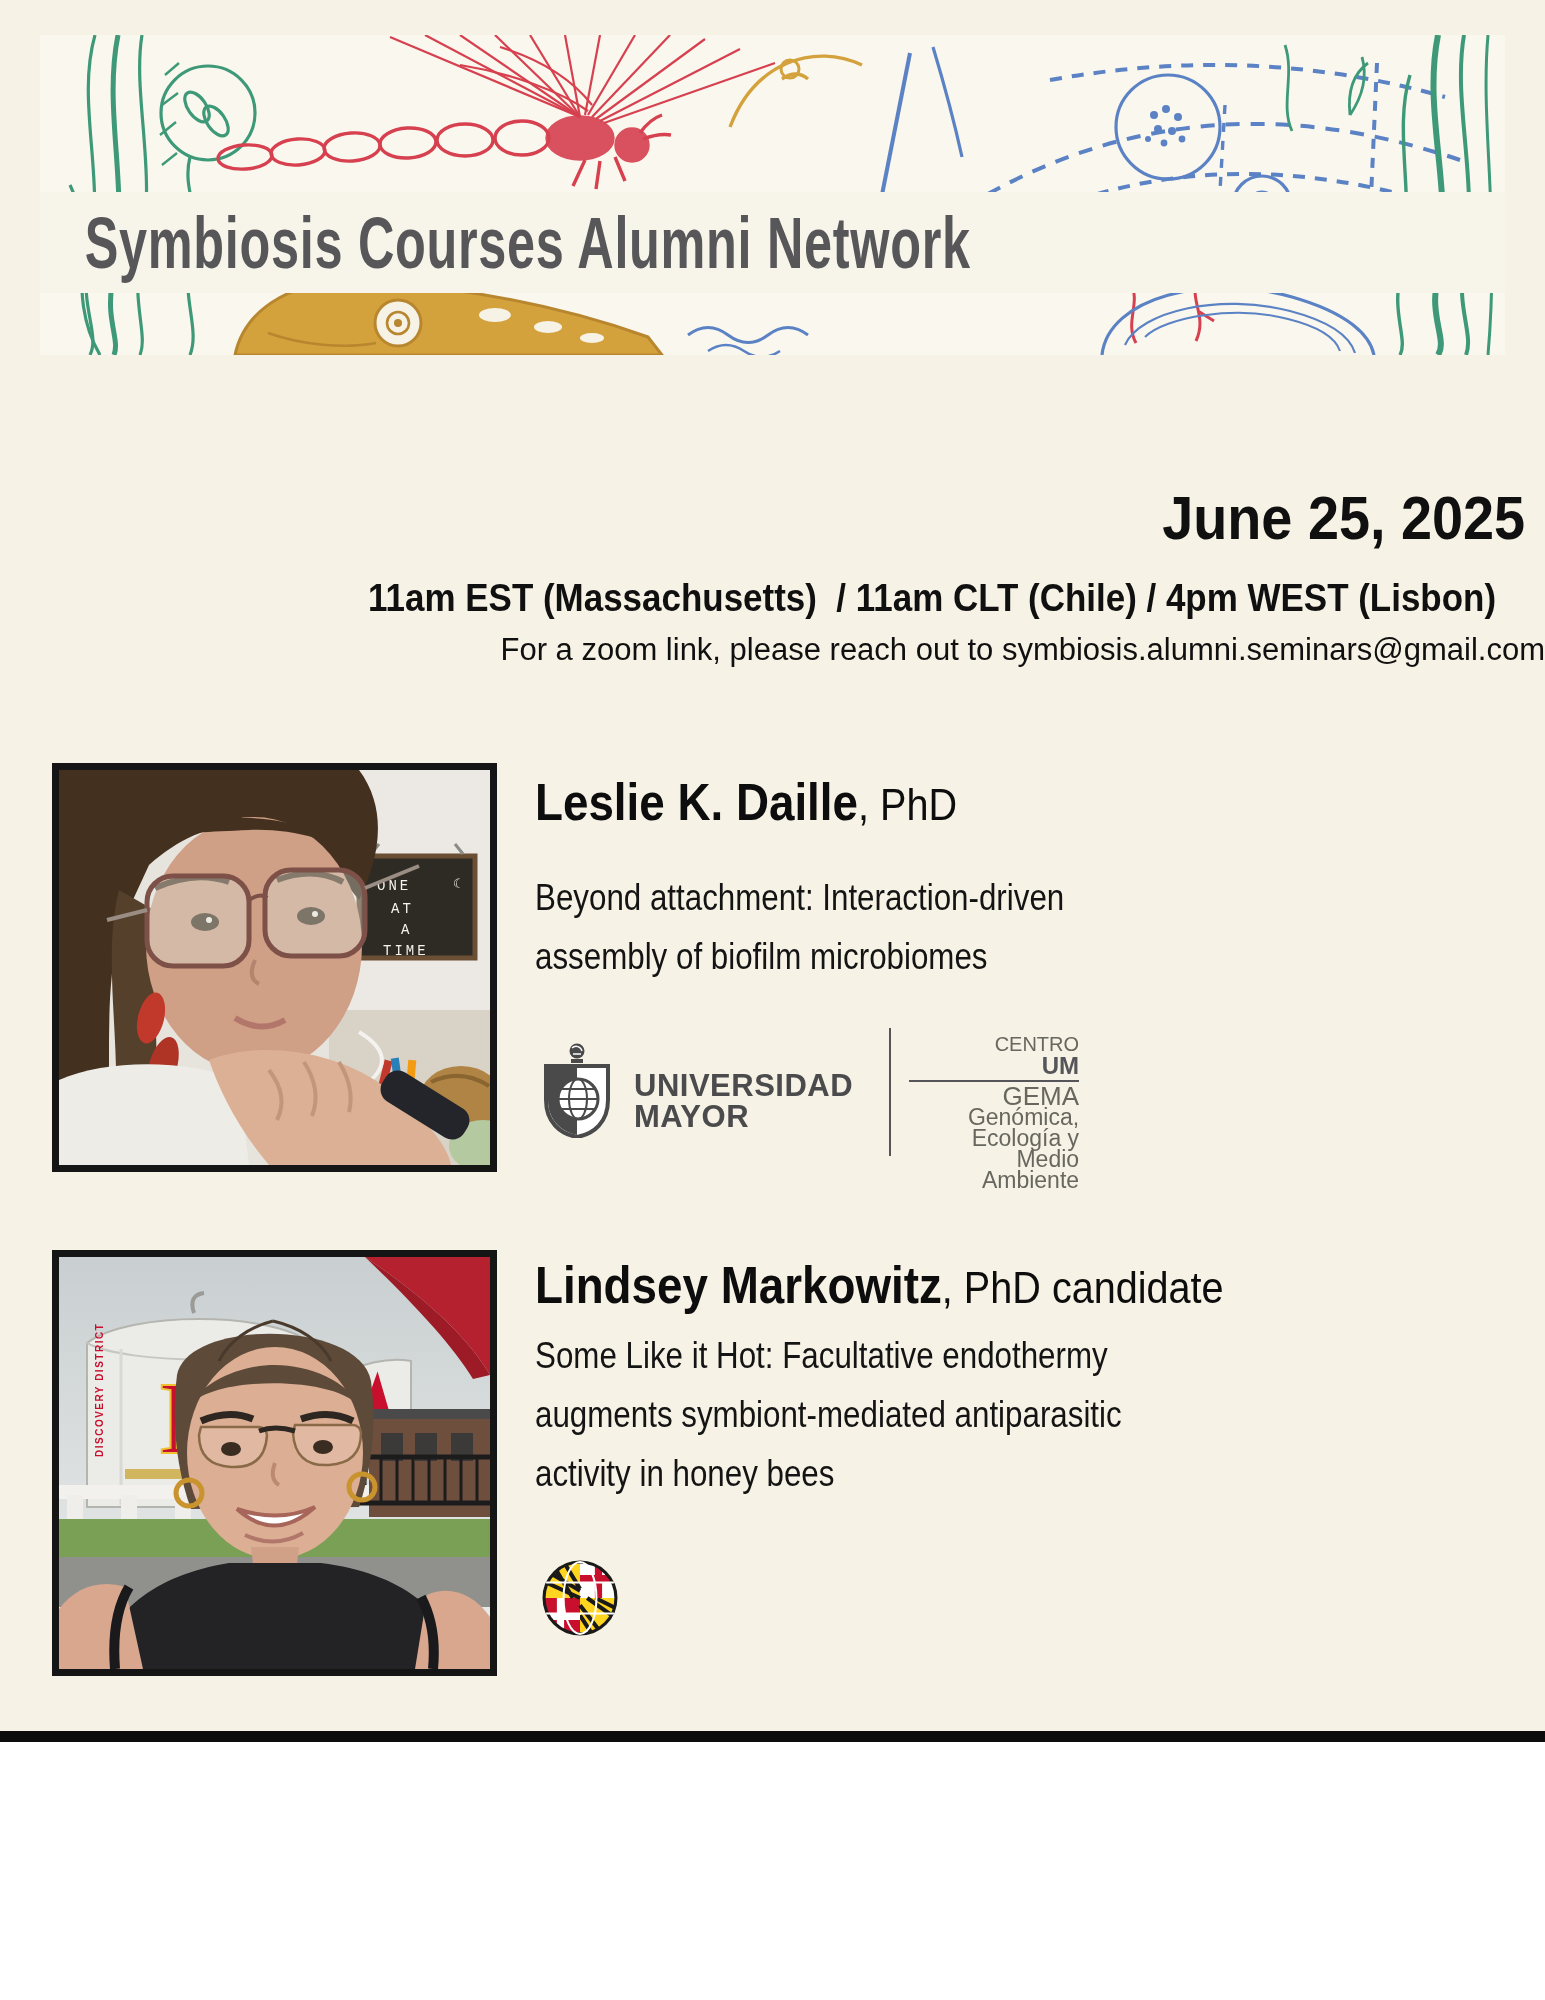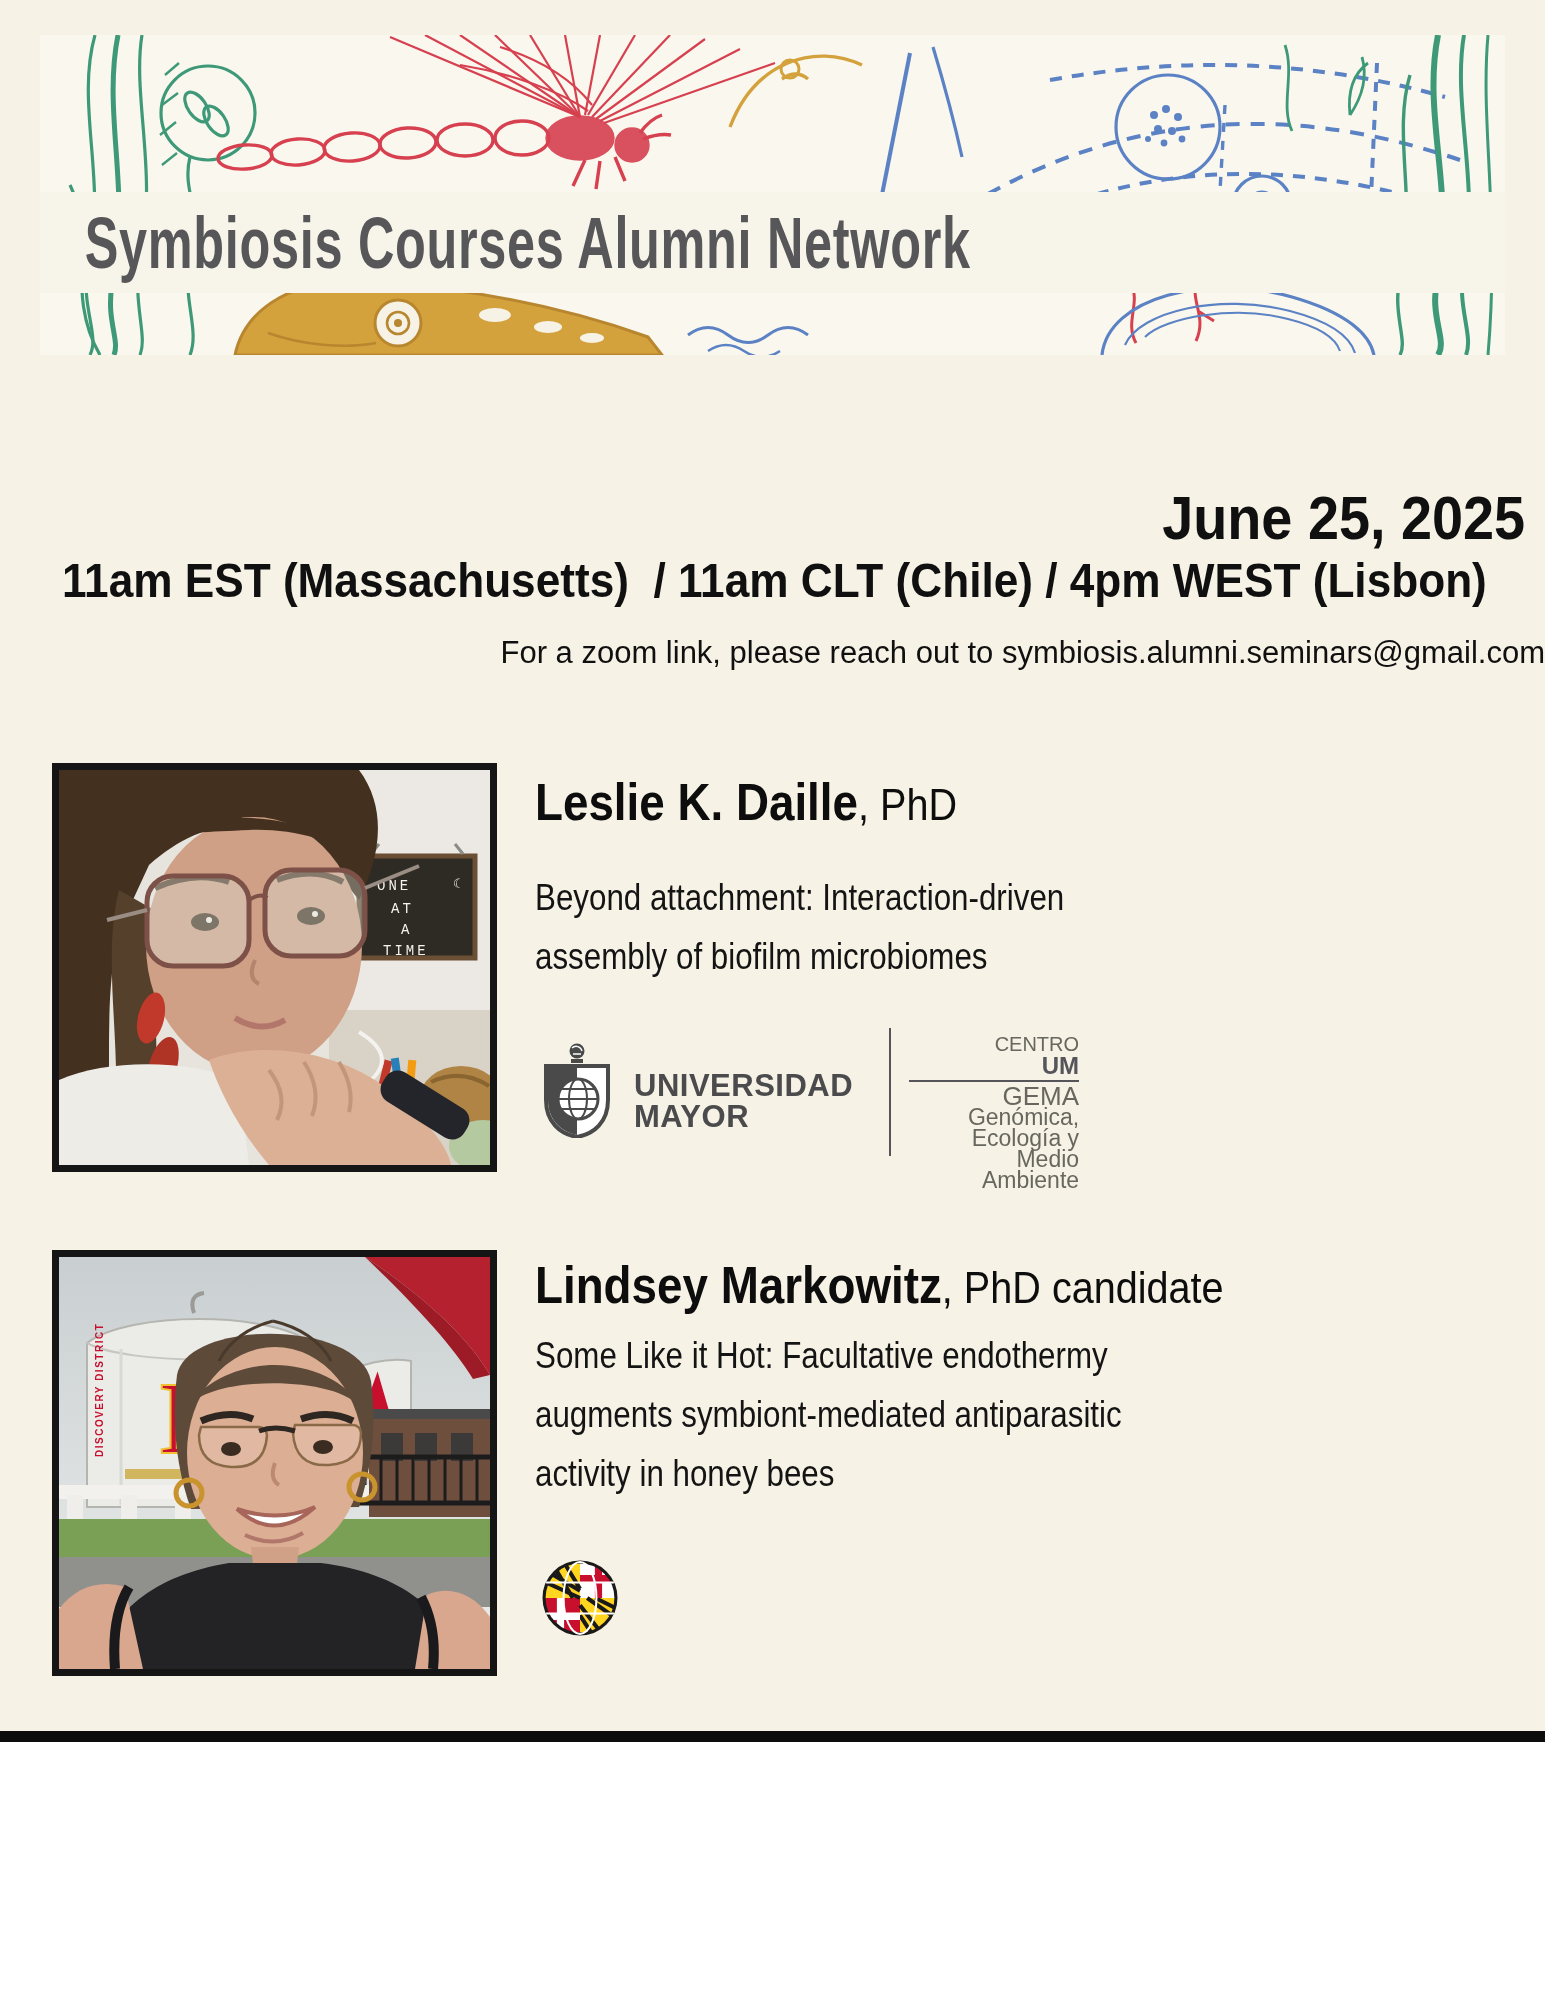--- a/index.html
+++ b/index.html
@@ -12,23 +12,23 @@
   .banner { position:absolute; left:40px; top:35px; width:1465px; height:320px; background:#faf7ee; overflow:hidden; }
   .banner-art { position:absolute; left:0; top:0; width:1465px; height:320px; }
   .title-band { position:absolute; left:0; top:157px; width:1465px; height:101px; background:#f7f4e9; display:flex; align-items:center; }
   .banner-title { font-size:72px; font-weight:bold; color:#57575a; white-space:nowrap; letter-spacing:1px;
                   transform:scaleX(0.70); transform-origin:0 50%; padding-left:64px; }
 
   
   .event { position:absolute; left:0; top:482px; width:1545px; text-align:right; color:#101010; }
   .event-date { font-size:62px; font-weight:800; }
   .event-date span { display:inline-block; transform:scaleX(0.90); }
-  .event-times { margin-top:0; font-size:48px; font-weight:700; }
+  .event-times { margin-top:24px; font-size:38px; font-weight:700; }
   .event-times span { display:inline-block; transform:scaleX(0.92); white-space:pre; }
-  .event-note { margin-top:27px; font-size:31px; font-weight:400; }
+  .event-note { margin-top:12px; font-size:31px; font-weight:400; }
 
   
   .photo { position:absolute; left:52px; width:445px; border:7px solid #151515; background:#d8d5cf; overflow:hidden; }
   .photo svg { display:block; width:100%; height:100%; }
   #photo1 { top:763px; height:409px;text-align:right; }
   #photo2 { top:1250px; height:426px; }
 
   
   .name-line { position:absolute; left:535px; white-space:nowrap; transform:scaleX(0.88); transform-origin:0 50%; color:#0d0d0d; }
   .name-line .name { font-size:52px; font-weight:bold; }

